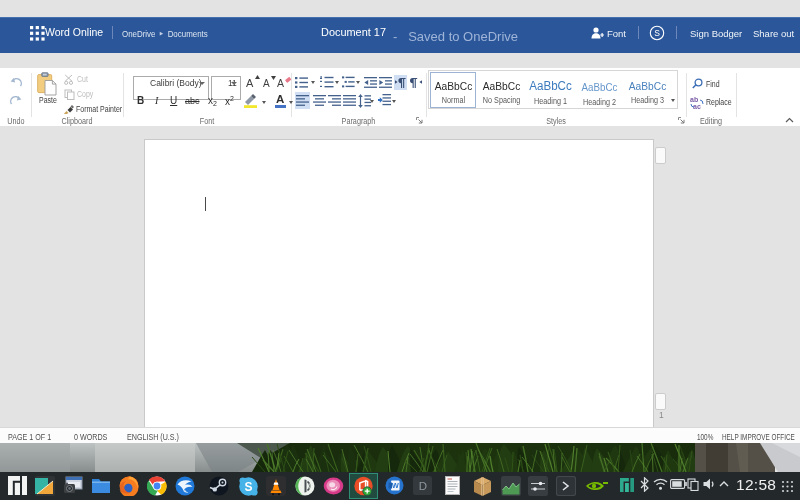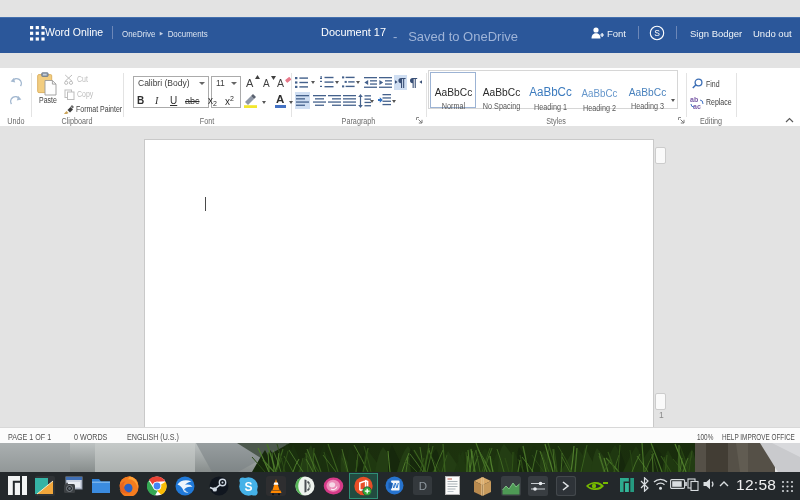--- a/index.html
+++ b/index.html
@@ -29,27 +29,27 @@
 #hometab { position:absolute; left:44px; top:0; width:37px; height:19px; background:#fff; border-left:1px solid #dadada; border-right:1px solid #dadada; }
 #hometab span { position:absolute; left:7px; top:3px; font-size:8.5px; color:#2b579a; transform:scaleX(0.84); transform-origin:0 0; white-space:nowrap; }
 #tellme { position:absolute; left:287px; top:3px; font-size:8.5px; color:#3e3e3e; transform:scaleX(0.84); transform-origin:0 0; white-space:nowrap; }
 
 
 #ribbon { position:absolute; left:0; top:68px; width:800px; height:58px; background:#fff; }
 #ribbon .vsep { position:absolute; top:5px; width:1px; height:44px; background:#e3e3e3; }
 #ribbon .glabel { position:absolute; top:48px; font-size:8.5px; color:#6a6a6a; text-align:center; transform:scaleX(0.85); }
 .rtxt { position:absolute; font-size:8.5px; color:#404040; transform:scaleX(0.82); transform-origin:0 0; white-space:nowrap; }
 .grtxt { position:absolute; font-size:8.5px; color:#bdbdbd; transform:scaleX(0.82); transform-origin:0 0; white-space:nowrap; }
-.combo { position:absolute; height:32px; border:1px solid #ababab; background:#fff; font-size:8.5px; color:#3c3c3c; line-height:12px; padding-left:4px; }
+.combo { position:absolute; height:24px; border:1px solid #ababab; background:#fff; font-size:8.5px; color:#3c3c3c; line-height:12px; padding-left:16px; }
 .combo .da { position:absolute; right:3px; top:5px; width:0; height:0; border-left:3px solid transparent; border-right:3px solid transparent; border-top:3.5px solid #666; }
 .selbox { position:absolute; background:#cfdef2; }
 .dna { position:absolute; width:0; height:0; border-left:2.8px solid transparent; border-right:2.8px solid transparent; border-top:3.2px solid #555; }
 
 
-.stylecell { position:absolute; top:3px; width:47px; height:38px; text-align:center;margin-top:6px; }
+.stylecell { position:absolute; top:3px; width:47px; height:38px; text-align:center; }
 .sname { font-size:8.5px; color:#595959; transform:scaleX(0.85); white-space:nowrap; }
 
 
 #docarea { position:absolute; left:0; top:126px; width:800px; height:301px; background:#e3e3e3; }
 #page { position:absolute; left:144px; top:13px; width:510px; height:288px; background:#fff; border:1px solid #c9c9c9; border-bottom:none; }
 #cursor { position:absolute; left:205px; top:71px; width:1.2px; height:14px; background:#4a4a4a; }
 .scrolltab { position:absolute; left:655px; width:11px; height:17px; background:#fafafa; border:1px solid #ccc; border-radius:2px; }
 #pagenum { position:absolute; left:659px; top:284px; font-size:8.5px; color:#8a8a8a; }
 
 
@@ -97,21 +97,21 @@
         </g>
       </svg>
     <div class="bb-txt" style="left:607px">Font</div>
     <div class="sep" style="left:638px"></div>
     <svg class="abs" style="left:649px;top:8px" width="16" height="16" viewBox="0 0 16 16">
         <circle cx="8" cy="8" r="6.7" fill="none" stroke="#fff" stroke-width="1.1"></circle>
         <text x="8" y="11" font-size="8.5" fill="#fff" text-anchor="middle" font-family="Liberation Sans">S</text>
       </svg>
     <div class="sep" style="left:676px"></div>
     <div class="bb-txt" style="left:690px">Sign Bodger</div>
-    <div class="bb-txt" style="left:753px">Undo out</div>
+    <div class="bb-txt" style="left:753px">Share out</div>
   </div>
 
   <div id="tabline"></div>
 
   <div id="ribbon">
     <div class="vsep" style="left:31px"></div>
     <div class="vsep" style="left:123px"></div>
     <div class="vsep" style="left:291px"></div>
     <div class="vsep" style="left:426px"></div>
     <div class="vsep" style="left:686px"></div>

